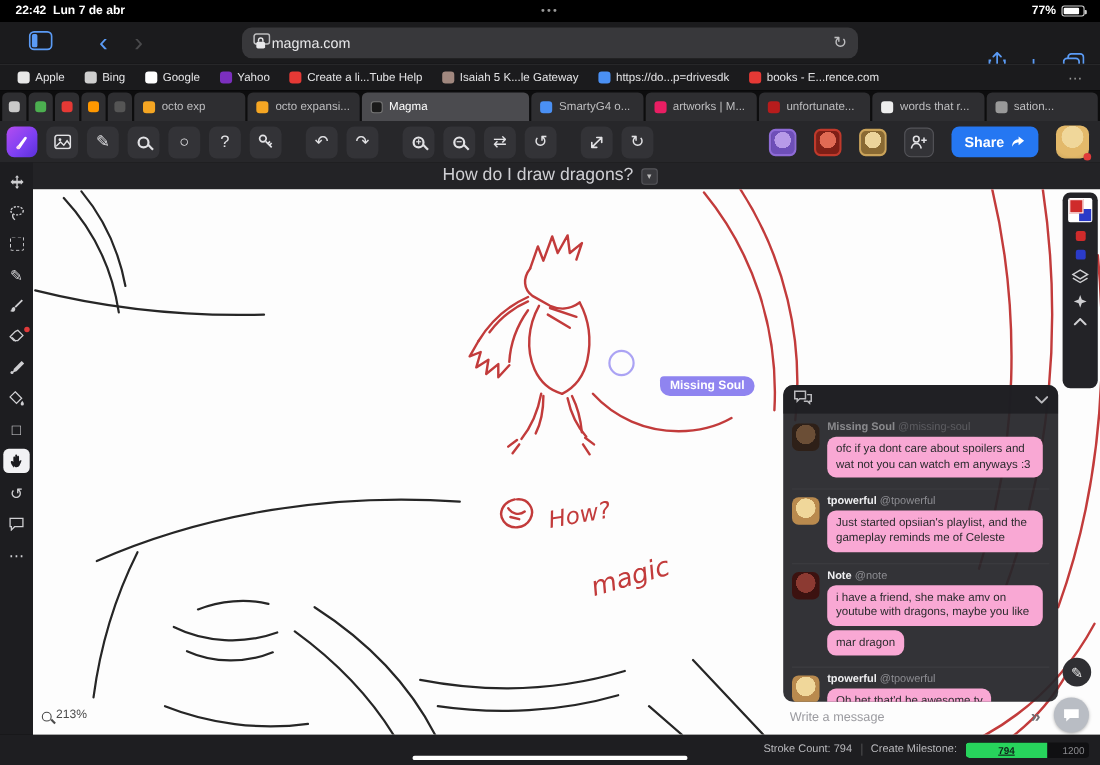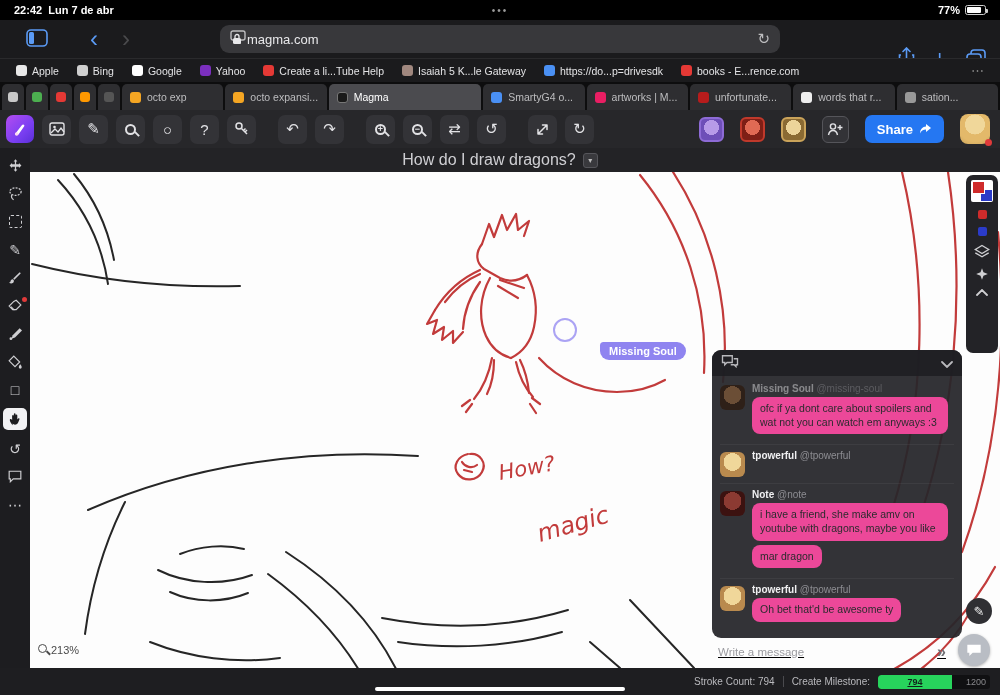--- a/index.html
+++ b/index.html
@@ -69,39 +69,39 @@
   .ltool svg { display:block; }
   .ltool.selected { background:#f2f2f4; border-radius:5px; width:24px; height:22px; }
   .eraser-dot { position:absolute; right:-1px; top:1px; width:5px; height:5px; background:#e03a3a; border-radius:50%; }
 
   .canvas { position:absolute; left:30px; top:172px; width:970px; height:496px; background:#fdfdfd; overflow:hidden; }
   .sketch { position:absolute; left:0; top:0; }
 
   .cursor-ring { position:absolute; left:523px; top:146px; width:24px; height:24px; border:2px solid #8f84f0; border-radius:50%; opacity:.75; }
   .cursor-label { position:absolute; left:570px; top:170px; background:#8f84f0; color:#fff; font-size:11px; font-weight:bold; padding:3px 9px; border-radius:4px 10px 10px 10px; white-space:nowrap; }
 
-  .zoom-indicator { position:absolute; left:8px; top:472px; display:flex; align-items:flex-start; gap:4px; color:#4a4a4a; font-size:11px; }
+  .zoom-indicator { position:absolute; left:8px; top:472px; display:flex; align-items:flex-end; gap:4px; color:#4a4a4a; font-size:11px; }
   .mag-dark { width:9px; height:9px; border:1.5px solid #4a4a4a; border-radius:50%; position:relative; }
   .mag-dark::after { content:''; position:absolute; width:5px; height:1.5px; background:#4a4a4a; right:-5px; bottom:-1px; transform:rotate(45deg); }
 
   
   .chat-panel { position:absolute; left:682px; top:178px; width:250px; height:288px; background:rgba(38,38,43,0.94); border-radius:9px; overflow:hidden; }
   .chat-header { height:26px; display:flex; align-items:center; justify-content:space-between; padding:0 9px; background:rgba(30,30,34,0.9); }
   .chat-body { padding:2px 8px 6px 8px; }
   .msg { display:flex; gap:7px; padding:5px 0 6px 0; border-bottom:1px solid rgba(255,255,255,0.05); }
   .msg:last-child { border-bottom:none; }
   .msg-avatar { width:25px; height:25px; border-radius:6px; flex:none; margin-top:2px; }
   .msg-content { flex:1; min-width:0; }
   .msg-head { font-size:10px; margin-bottom:3px; }
   .msg-name { color:#f0f0f2; font-weight:bold; }
   .msg-handle { color:#8d8d92; }
   .msg.faded .msg-head { opacity:.45; }
-  .bubble { background:#ec4899; color:#2b2b2e; font-size:10.5px; line-height:1.3; border-radius:8px; padding:5px 8px; margin-bottom:4px; width:fit-content; max-width:196px; }
-
-  .chat-input-row { position:absolute; left:688px; top:468px; width:232px; height:24px; display:flex; align-items:center;text-decoration:underline; }
+  .bubble { background:#f9a8d4; color:#2b2b2e; font-size:10.5px; line-height:1.3; border-radius:8px; padding:5px 8px; margin-bottom:4px; width:fit-content; max-width:196px; }
+
+  .chat-input-row { position:absolute; left:688px; top:468px; width:232px; height:24px; display:flex; align-items:center; }
   .chat-input { flex:1; border:none; outline:none; background:transparent; color:#4a4a4a; font-size:11.5px; font-family:"Liberation Sans",sans-serif; }
   .chat-input::placeholder { color:#9b9ba0; }
   .send-btn { color:#6f6f74; font-size:16px; font-weight:bold; padding:0 4px; }
 
   .chat-fab { position:absolute; left:928px; top:462px; width:32px; height:32px; border-radius:50%; background:#b9bdc4; display:flex; align-items:center; justify-content:center; box-shadow:0 1px 3px rgba(0,0,0,.3); }
   .pencil-fab { position:absolute; left:936px; top:426px; width:26px; height:26px; border-radius:50%; background:#2f2f33; color:#eee; font-size:13px; display:flex; align-items:center; justify-content:center; }
 
   
   .right-panel { position:absolute; left:936px; top:3px; width:32px; height:178px; background:#232327; border-radius:7px; display:flex; flex-direction:column; align-items:center; padding-top:5px; gap:8px; z-index:6; }
   .swatch-box { width:22px; height:22px; position:relative; background:#fff; border-radius:2px; }
@@ -469,20 +469,21 @@
           <div class="msg-content">
             <div class="msg-head"><span class="msg-name">Missing Soul</span> <span class="msg-handle">@missing-soul</span></div>
             <div class="bubble">ofc if ya dont care about spoilers and wat not you can watch em anyways :3</div>
           </div>
         </div>
 
         <div class="msg">
           <span class="msg-avatar" style="background:radial-gradient(circle at 50% 40%,#f0d79a 0 45%,#b98a4e 46%)"></span>
           <div class="msg-content">
             <div class="msg-head"><span class="msg-name">tpowerful</span> <span class="msg-handle">@tpowerful</span></div>
+            <div class="bubble">Just started opsiian's playlist, and the gameplay reminds me of Celeste</div>
           </div>
         </div>
 
         <div class="msg">
           <span class="msg-avatar" style="background:radial-gradient(circle at 50% 40%,#8c3a32 0 45%,#3c1210 46%)"></span>
           <div class="msg-content">
             <div class="msg-head"><span class="msg-name">Note</span> <span class="msg-handle">@note</span></div>
             <div class="bubble">i have a friend, she make amv on youtube with dragons, maybe you like</div>
             <div class="bubble">mar dragon</div>
           </div>

